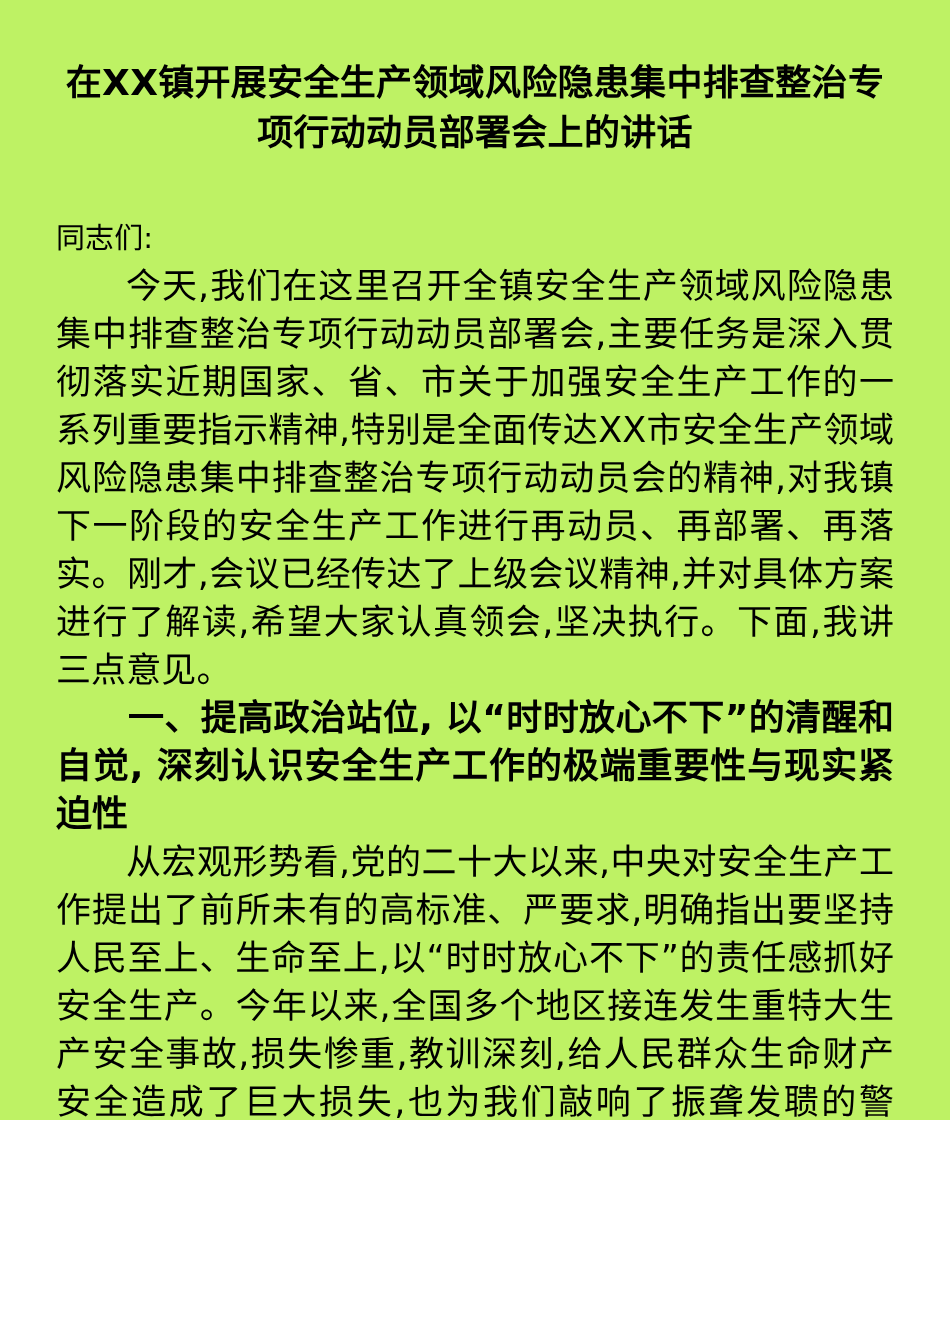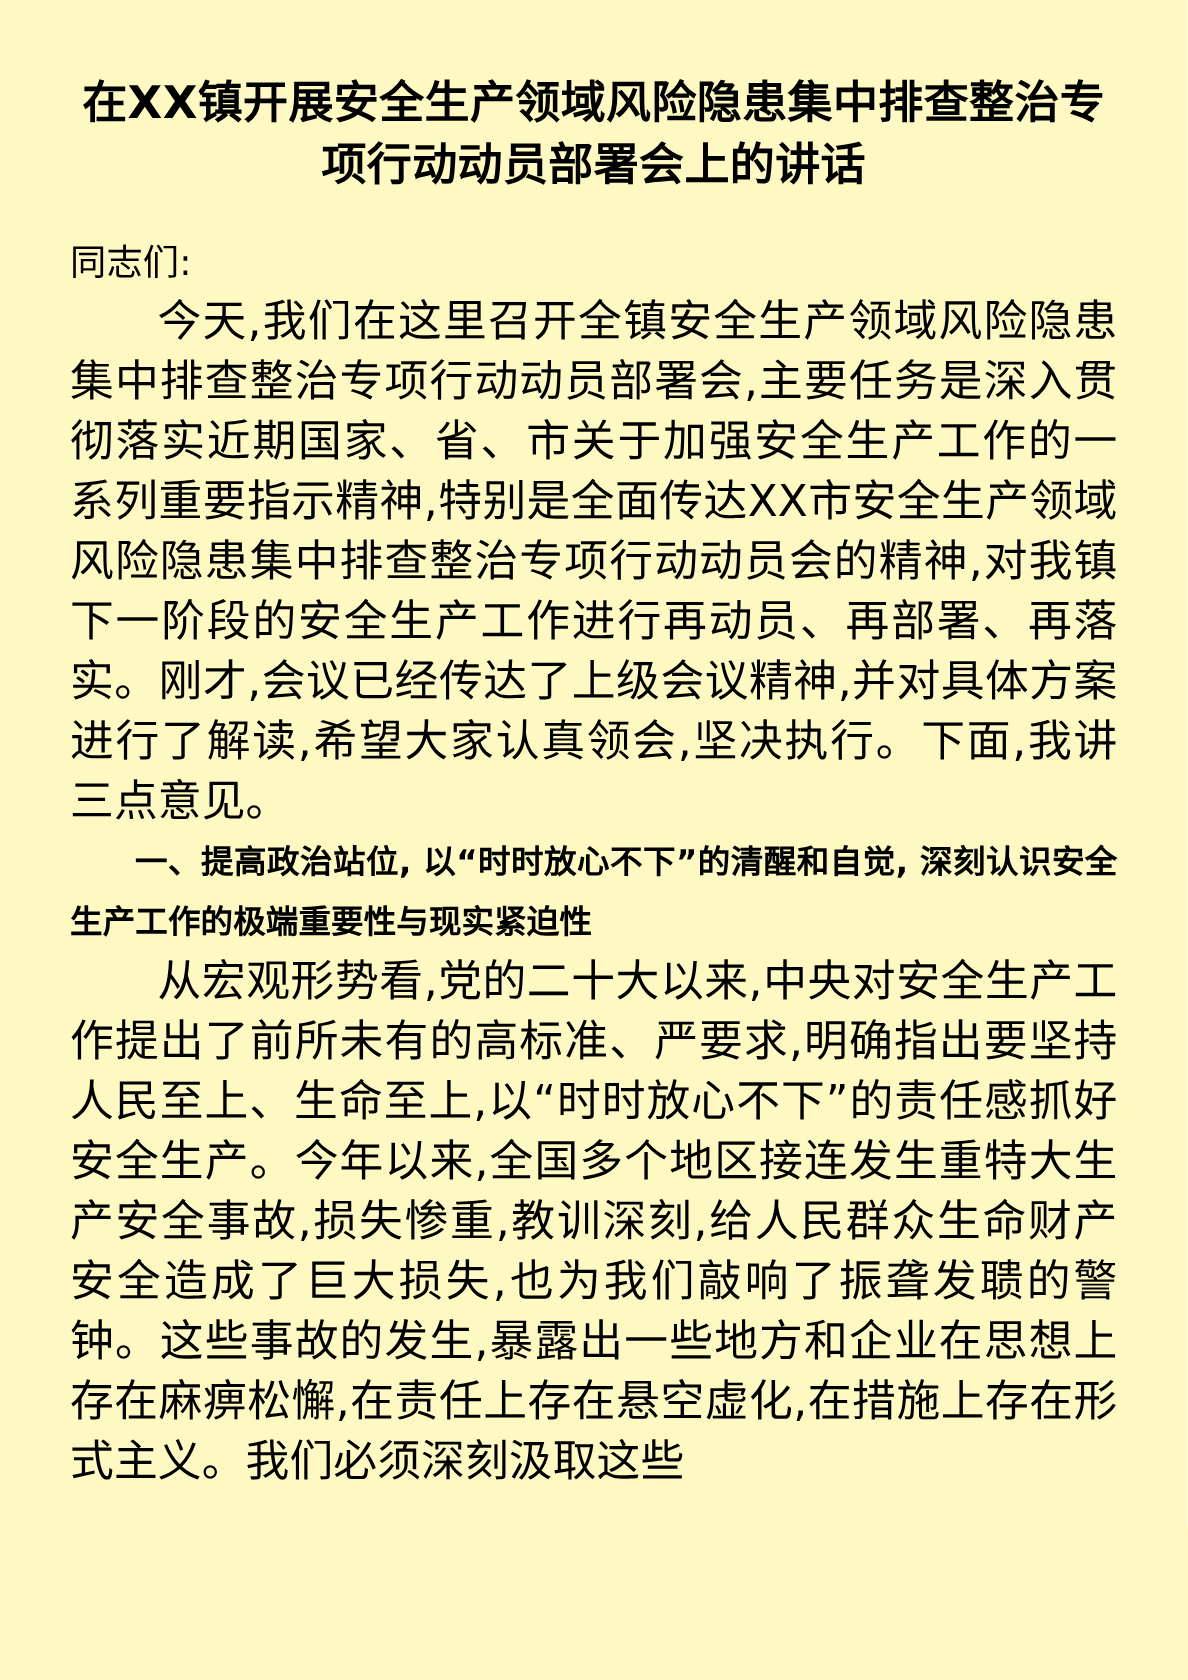--- a/index.html
+++ b/index.html
@@ -12,22 +12,22 @@
     width: 950px;
     height: 1344px;
     font-family: "DejaVu Sans", "Liberation Sans", sans-serif;
     color: #000000;
     -webkit-font-smoothing: antialiased;
   }
 
   .page {
     position: relative;
     width: 950px;
-    height: 1344px;
-    background: #fef9c3;
+    height: 1120px;
+    background: #bef264;
     box-sizing: border-box;
     padding: 0;
     overflow: hidden;
   }
 
   .content {
     position: absolute;
     left: 56px;
     top: 58px;
     width: 838px;
@@ -41,40 +41,40 @@
     letter-spacing: 0.3px;
     margin: 0 0 0 0;
     padding: 0 6px;
     word-break: break-all;
   }
 
   .salutation {
     font-size: 29px;
     line-height: 48px;
     font-weight: 400;
-    margin: 28px 0 0 0;
+    margin: 56px 0 0 0;
     text-align: left;
     letter-spacing: 0.1px;
   }
 
   p.body-para {
     font-size: 35px;
     line-height: 48px;
     font-weight: 400;
     margin: 0;
     padding: 0;
     text-align: justify;
     text-justify: inter-ideograph;
     text-indent: 2em;
     word-break: break-all;
     letter-spacing: 0.1px;
   }
 
   p.section-heading {
-    font-size: 26px;
+    font-size: 36px;
     line-height: 48px;
     font-weight: 700;
     margin: 0;
     padding: 0;
     text-align: justify;
     text-justify: inter-ideograph;
     text-indent: 2em;
     word-break: break-all;
     letter-spacing: 0.1px;
   }

